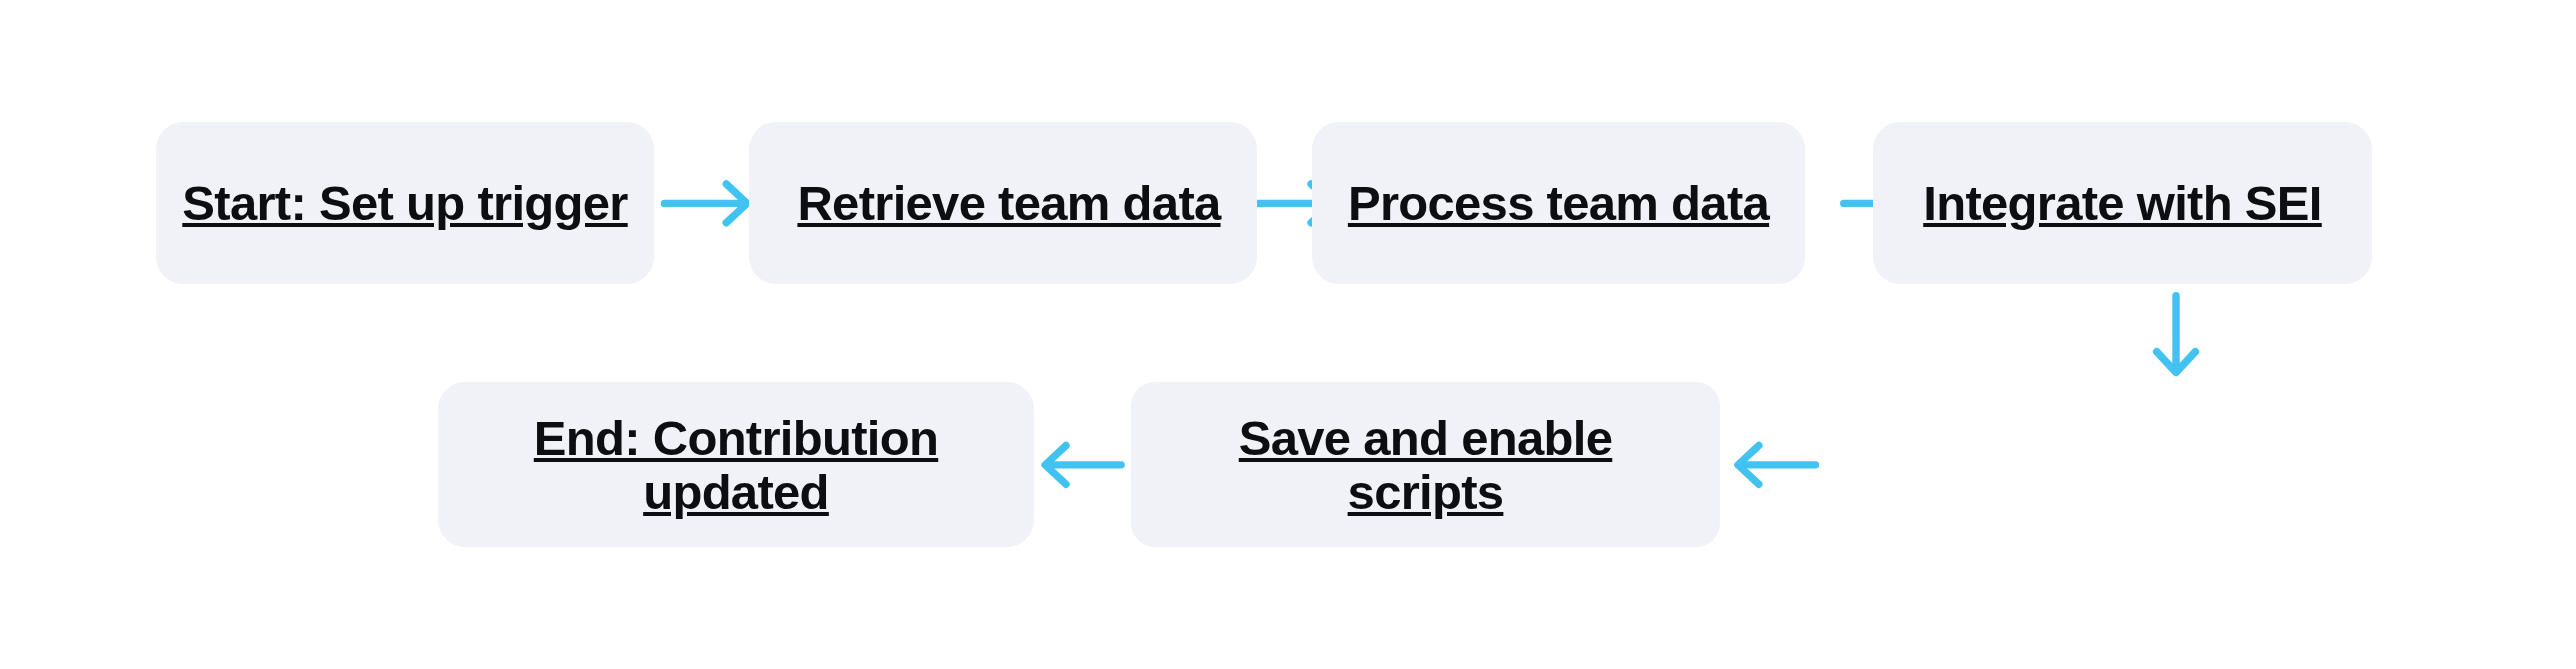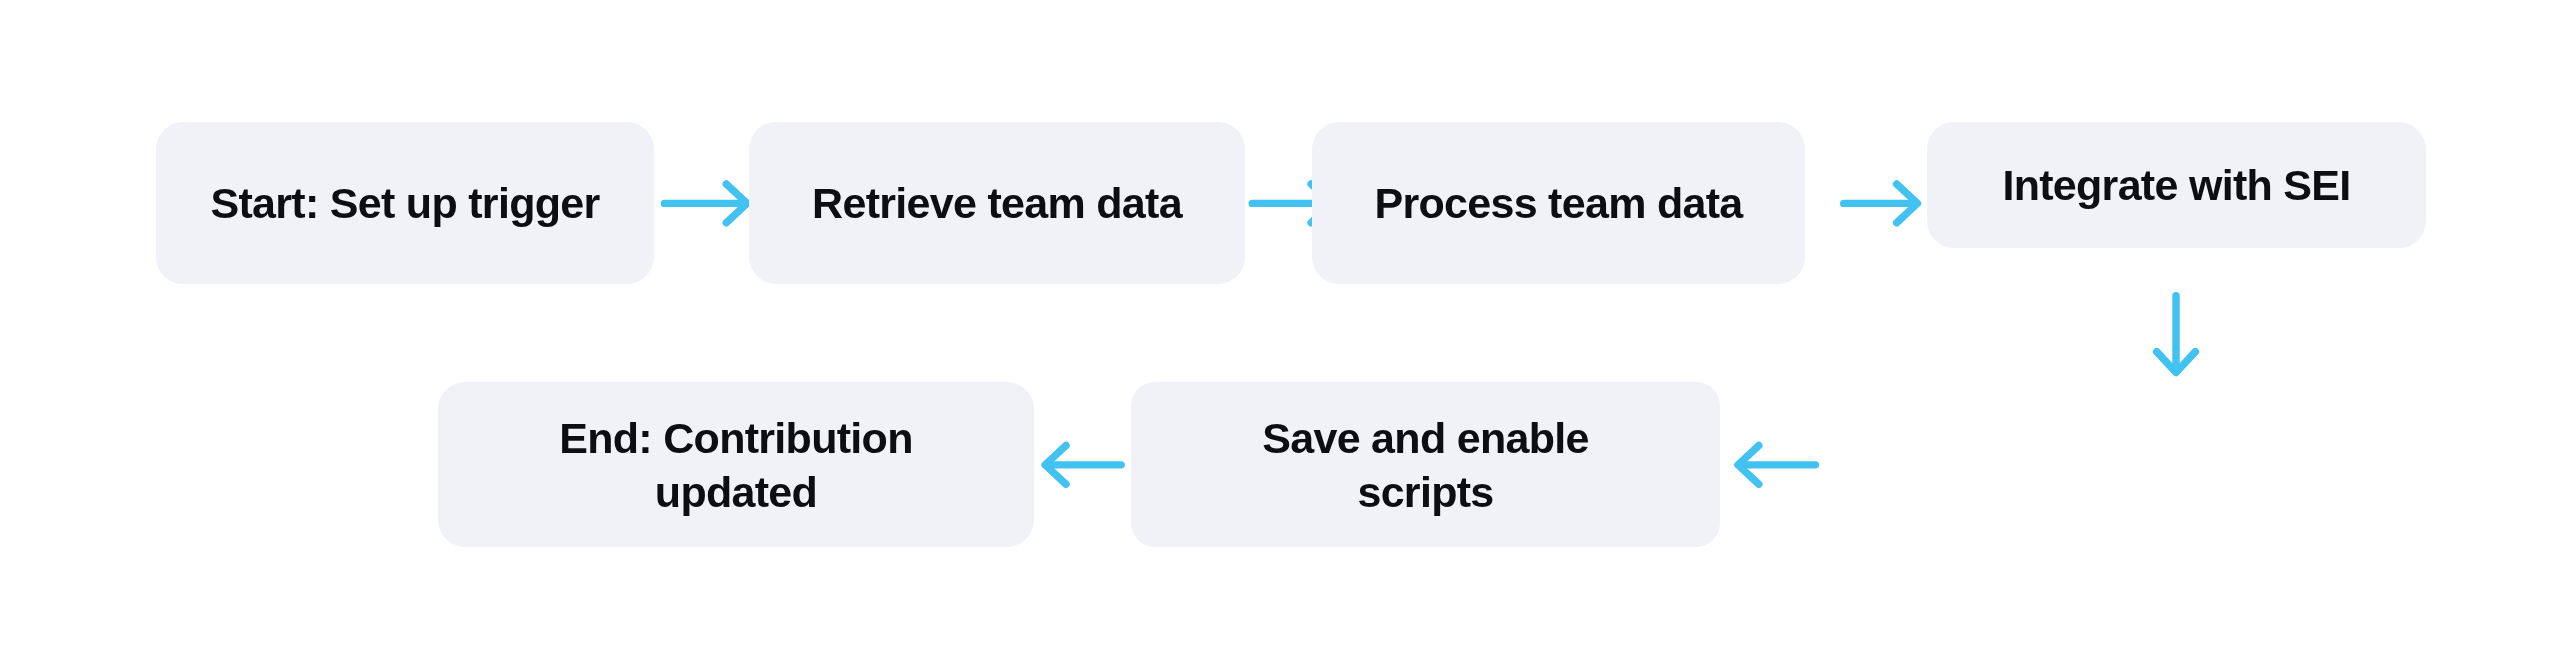--- a/index.html
+++ b/index.html
@@ -37,25 +37,26 @@
   }
   .node {
     position: absolute;
     display: flex;
     flex-direction: column;
     align-items: center;
     justify-content: center;
     background: var(--node-bg, #F1F2F7);
     color: var(--node-text, #0D0E12);
     border-radius: 27px;
-    font-size: 43px;
+    font-size: 49px;
     font-weight: 700;
     letter-spacing: -0.7px;
     line-height: 54px;
     text-align: center;
+    text-decoration: underline;
   }
   .node .line {
     white-space: nowrap;
   }
 </style>
 </head>
 <body>
 
 <div class="canvas">
 
@@ -83,29 +84,29 @@
     <g>
       <path class="arrow" d="M1504 624 H1408"></path>
       <path class="arrow" d="M1430 598 L1402 624 L1430 650"></path>
     </g>
   </svg>
 
   <div class="node" style="left:156px; top:122px; width:498px; height:162px;">
     <div class="line">Start: Set up trigger</div>
   </div>
 
-  <div class="node" style="left:749px; top:122px; width:496px; height:162px;">
+  <div class="node" style="left:749px; top:122px; width:496px; height:162px;padding-left:12px;">
     <div class="line">Retrieve team data</div>
   </div>
 
   <div class="node" style="left:1312px; top:122px; width:493px; height:162px;">
     <div class="line">Process team data</div>
   </div>
 
-  <div class="node" style="left:1927px; top:122px; width:499px; height:126px;">
+  <div class="node" style="left:1873px; top:122px; width:499px; height:162px;">
     <div class="line">Integrate with SEI</div>
   </div>
 
 
   <div class="node" style="left:1131px; top:382px; width:589px; height:165px;border-radius:24px;">
     <div class="line">Save and enable</div>
     <div class="line">scripts</div>
   </div>
 
   <div class="node" style="left:438px; top:382px; width:596px; height:165px;justify-content:center;">

